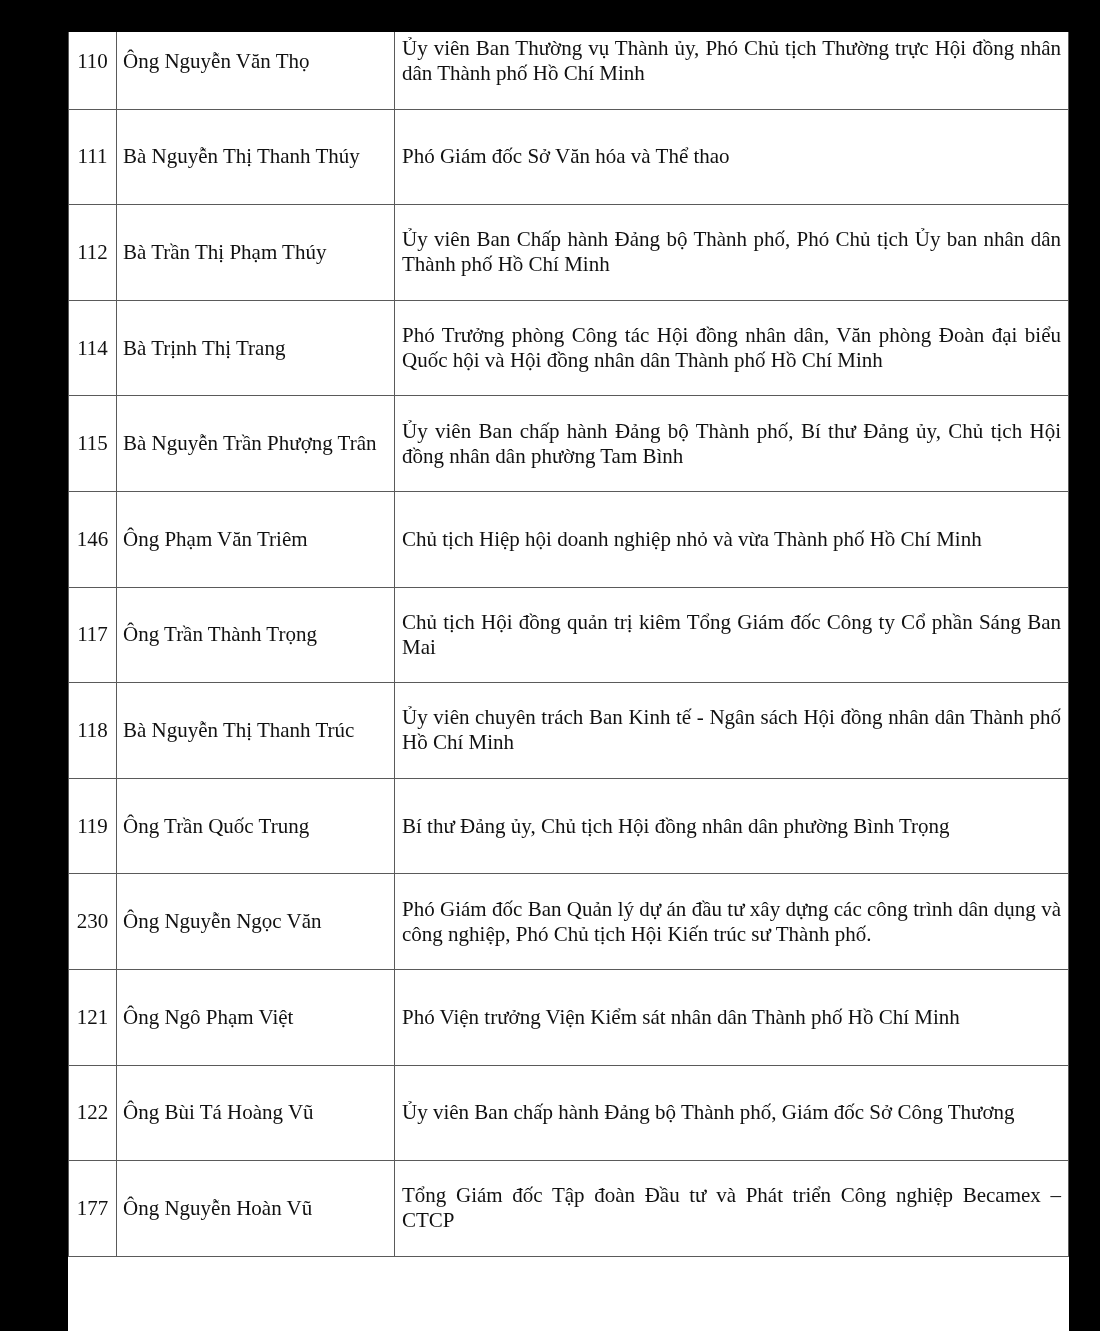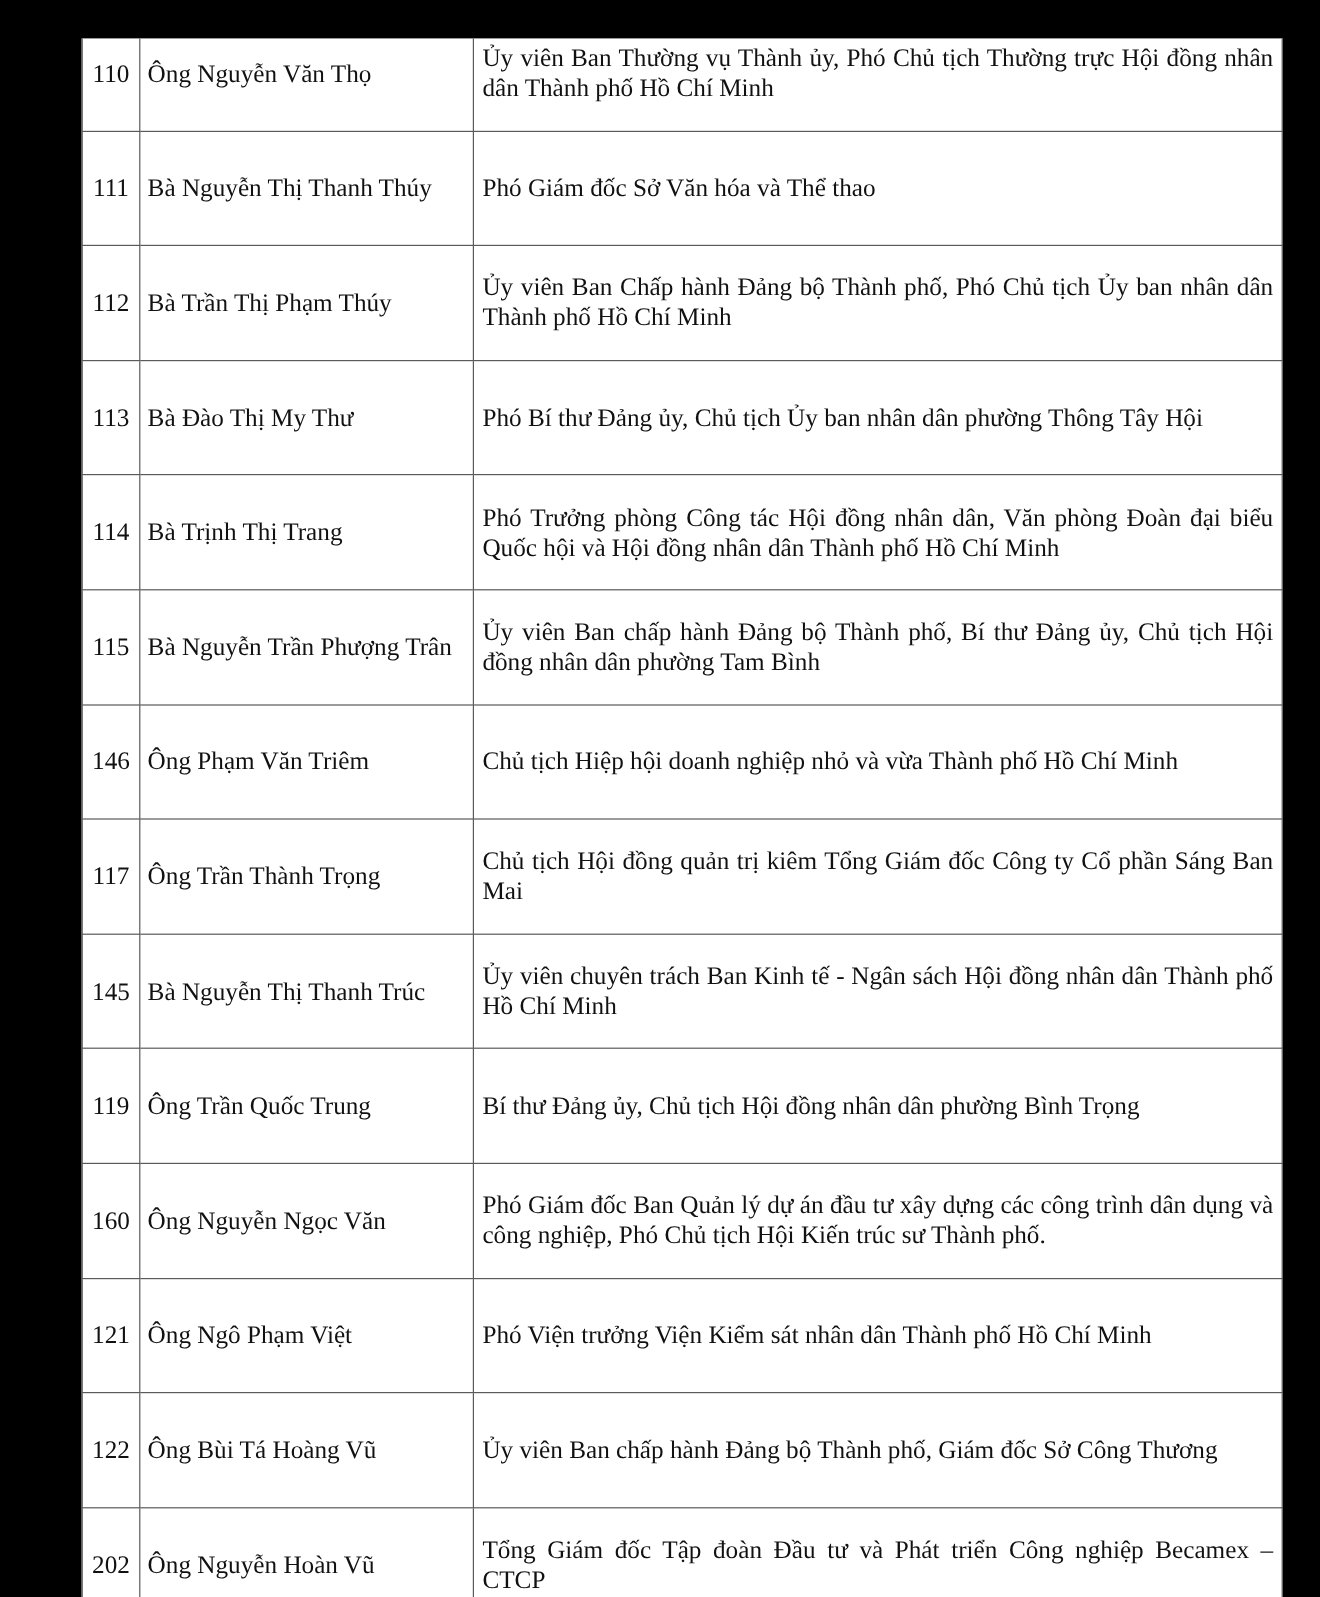--- a/index.html
+++ b/index.html
@@ -82,70 +82,65 @@
         <td class="col-stt">111</td>
         <td class="col-name">Bà Nguyễn Thị Thanh Thúy</td>
         <td class="col-role">Phó Giám đốc Sở Văn hóa và Thể thao</td>
       </tr>
       <tr>
         <td class="col-stt">112</td>
         <td class="col-name">Bà Trần Thị Phạm Thúy</td>
         <td class="col-role">Ủy viên Ban Chấp hành Đảng bộ Thành phố, Phó Chủ tịch Ủy ban nhân dân Thành phố Hồ Chí Minh</td>
       </tr>
       <tr>
-        <td class="col-stt">113</td>
-        <td class="col-name">Bà Đào Thị My Thư</td>
-        <td class="col-role">Phó Bí thư Đảng ủy, Chủ tịch Ủy ban nhân dân phường Thông Tây Hội</td>
-      </tr>
-      <tr>
         <td class="col-stt">114</td>
         <td class="col-name">Bà Trịnh Thị Trang</td>
         <td class="col-role">Phó Trưởng phòng Công tác Hội đồng nhân dân, Văn phòng Đoàn đại biểu Quốc hội và Hội đồng nhân dân Thành phố Hồ Chí Minh</td>
       </tr>
       <tr>
         <td class="col-stt">115</td>
         <td class="col-name">Bà Nguyễn Trần Phượng Trân</td>
         <td class="col-role">Ủy viên Ban chấp hành Đảng bộ Thành phố, Bí thư Đảng ủy, Chủ tịch Hội đồng nhân dân phường Tam Bình</td>
       </tr>
       <tr>
         <td class="col-stt">146</td>
         <td class="col-name">Ông Phạm Văn Triêm</td>
         <td class="col-role">Chủ tịch Hiệp hội doanh nghiệp nhỏ và vừa Thành phố Hồ Chí Minh</td>
       </tr>
       <tr>
         <td class="col-stt">117</td>
         <td class="col-name">Ông Trần Thành Trọng</td>
         <td class="col-role">Chủ tịch Hội đồng quản trị kiêm Tổng Giám đốc Công ty Cổ phần Sáng Ban Mai</td>
       </tr>
       <tr>
-        <td class="col-stt">145</td>
+        <td class="col-stt">118</td>
         <td class="col-name">Bà Nguyễn Thị Thanh Trúc</td>
         <td class="col-role">Ủy viên chuyên trách Ban Kinh tế - Ngân sách Hội đồng nhân dân Thành phố Hồ Chí Minh</td>
       </tr>
       <tr>
         <td class="col-stt">119</td>
         <td class="col-name">Ông Trần Quốc Trung</td>
         <td class="col-role">Bí thư Đảng ủy, Chủ tịch Hội đồng nhân dân phường Bình Trọng</td>
       </tr>
       <tr>
-        <td class="col-stt">160</td>
+        <td class="col-stt">230</td>
         <td class="col-name">Ông Nguyễn Ngọc Văn</td>
         <td class="col-role">Phó Giám đốc Ban Quản lý dự án đầu tư xây dựng các công trình dân dụng và công nghiệp, Phó Chủ tịch Hội Kiến trúc sư Thành phố.</td>
       </tr>
       <tr>
         <td class="col-stt">121</td>
         <td class="col-name">Ông Ngô Phạm Việt</td>
         <td class="col-role">Phó Viện trưởng Viện Kiểm sát nhân dân Thành phố Hồ Chí Minh</td>
       </tr>
       <tr>
         <td class="col-stt">122</td>
         <td class="col-name">Ông Bùi Tá Hoàng Vũ</td>
         <td class="col-role">Ủy viên Ban chấp hành Đảng bộ Thành phố, Giám đốc Sở Công Thương</td>
       </tr>
       <tr>
-        <td class="col-stt">202</td>
+        <td class="col-stt">177</td>
         <td class="col-name">Ông Nguyễn Hoàn Vũ</td>
         <td class="col-role">Tổng Giám đốc Tập đoàn Đầu tư và Phát triển Công nghiệp Becamex – CTCP</td>
       </tr>
     </tbody>
   </table>
 </div>
 <div class="page-edge-right"></div>
 
 </body></html>

